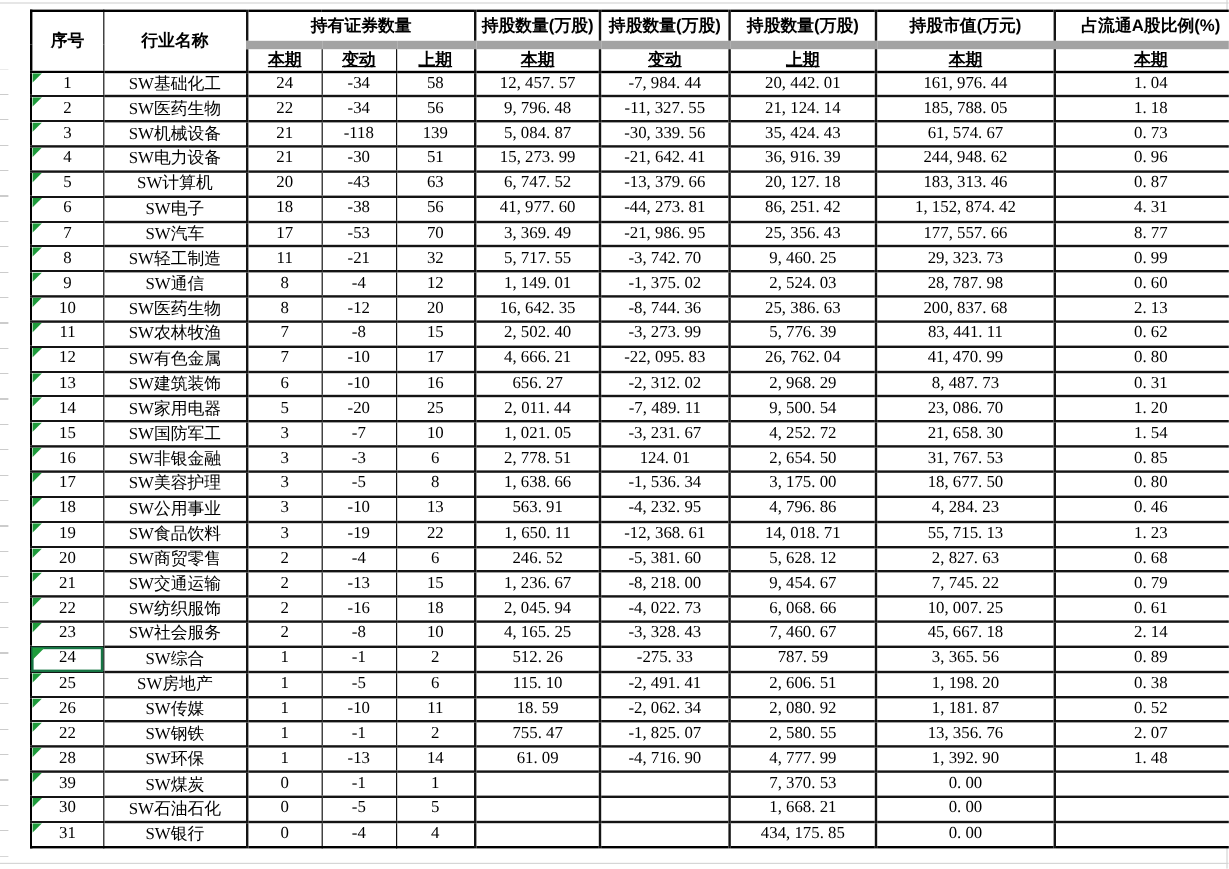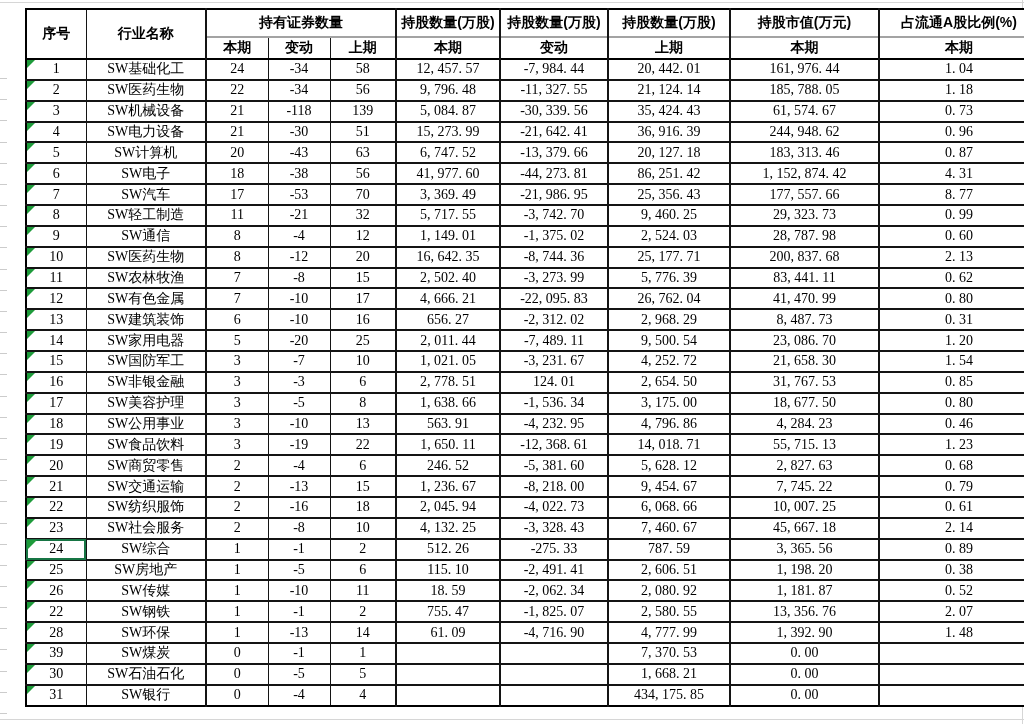--- a/index.html
+++ b/index.html
@@ -31,21 +31,21 @@
     font-weight:700;font-size:14px;color:#000;
     text-align:center;vertical-align:middle;padding:0;
     background:#fff;
   }
   td{
     font-size:14px;color:#000;text-align:center;vertical-align:middle;
     padding:0;white-space:nowrap;overflow:hidden;background:#fff;
   }
   
   tbody td{border-top:2px solid #141414;}
-  thead tr.sub-row th{border-top:2px solid #a3a3a3;}
+  thead tr.sub-row th{border-top:7px solid #a3a3a3;text-decoration:underline;}
   tbody tr:first-child td{border-top:2px solid #000;}
   
   .bl-thin{border-left:1px solid #141414;}
   .bl-thick{border-left:2px solid #141414;}
   
   td.seq{position:relative;}
   .tri{
     position:absolute;left:0;top:0;width:0;height:0;
     border-top:8px solid #1e9b3b;border-right:8px solid transparent;
   }
@@ -205,21 +205,21 @@
         <td class="bl-thick num-fmt">0. 60</td>
       </tr>
       <tr>
         <td class="seq"><span class="tri"></span><span>10</span></td>
         <td class="bl-thin">SW医药生物</td>
         <td class="bl-thick">8</td>
         <td class="bl-thin">-12</td>
         <td class="bl-thin">20</td>
         <td class="bl-thick num-fmt">16, 642. 35</td>
         <td class="bl-thick num-fmt">-8, 744. 36</td>
-        <td class="bl-thick num-fmt">25, 177. 71</td>
+        <td class="bl-thick num-fmt">25, 386. 63</td>
         <td class="bl-thick num-fmt">200, 837. 68</td>
         <td class="bl-thick num-fmt">2. 13</td>
       </tr>
       <tr>
         <td class="seq"><span class="tri"></span><span>11</span></td>
         <td class="bl-thin">SW农林牧渔</td>
         <td class="bl-thick">7</td>
         <td class="bl-thin">-8</td>
         <td class="bl-thin">15</td>
         <td class="bl-thick num-fmt">2, 502. 40</td>
@@ -359,21 +359,21 @@
         <td class="bl-thick num-fmt">6, 068. 66</td>
         <td class="bl-thick num-fmt">10, 007. 25</td>
         <td class="bl-thick num-fmt">0. 61</td>
       </tr>
       <tr>
         <td class="seq"><span class="tri"></span><span>23</span></td>
         <td class="bl-thin">SW社会服务</td>
         <td class="bl-thick">2</td>
         <td class="bl-thin">-8</td>
         <td class="bl-thin">10</td>
-        <td class="bl-thick num-fmt">4, 132. 25</td>
+        <td class="bl-thick num-fmt">4, 165. 25</td>
         <td class="bl-thick num-fmt">-3, 328. 43</td>
         <td class="bl-thick num-fmt">7, 460. 67</td>
         <td class="bl-thick num-fmt">45, 667. 18</td>
         <td class="bl-thick num-fmt">2. 14</td>
       </tr>
       <tr>
         <td class="seq selected"><span class="tri"></span><span>24</span></td>
         <td class="bl-thin">SW综合</td>
         <td class="bl-thick">1</td>
         <td class="bl-thin">-1</td>

